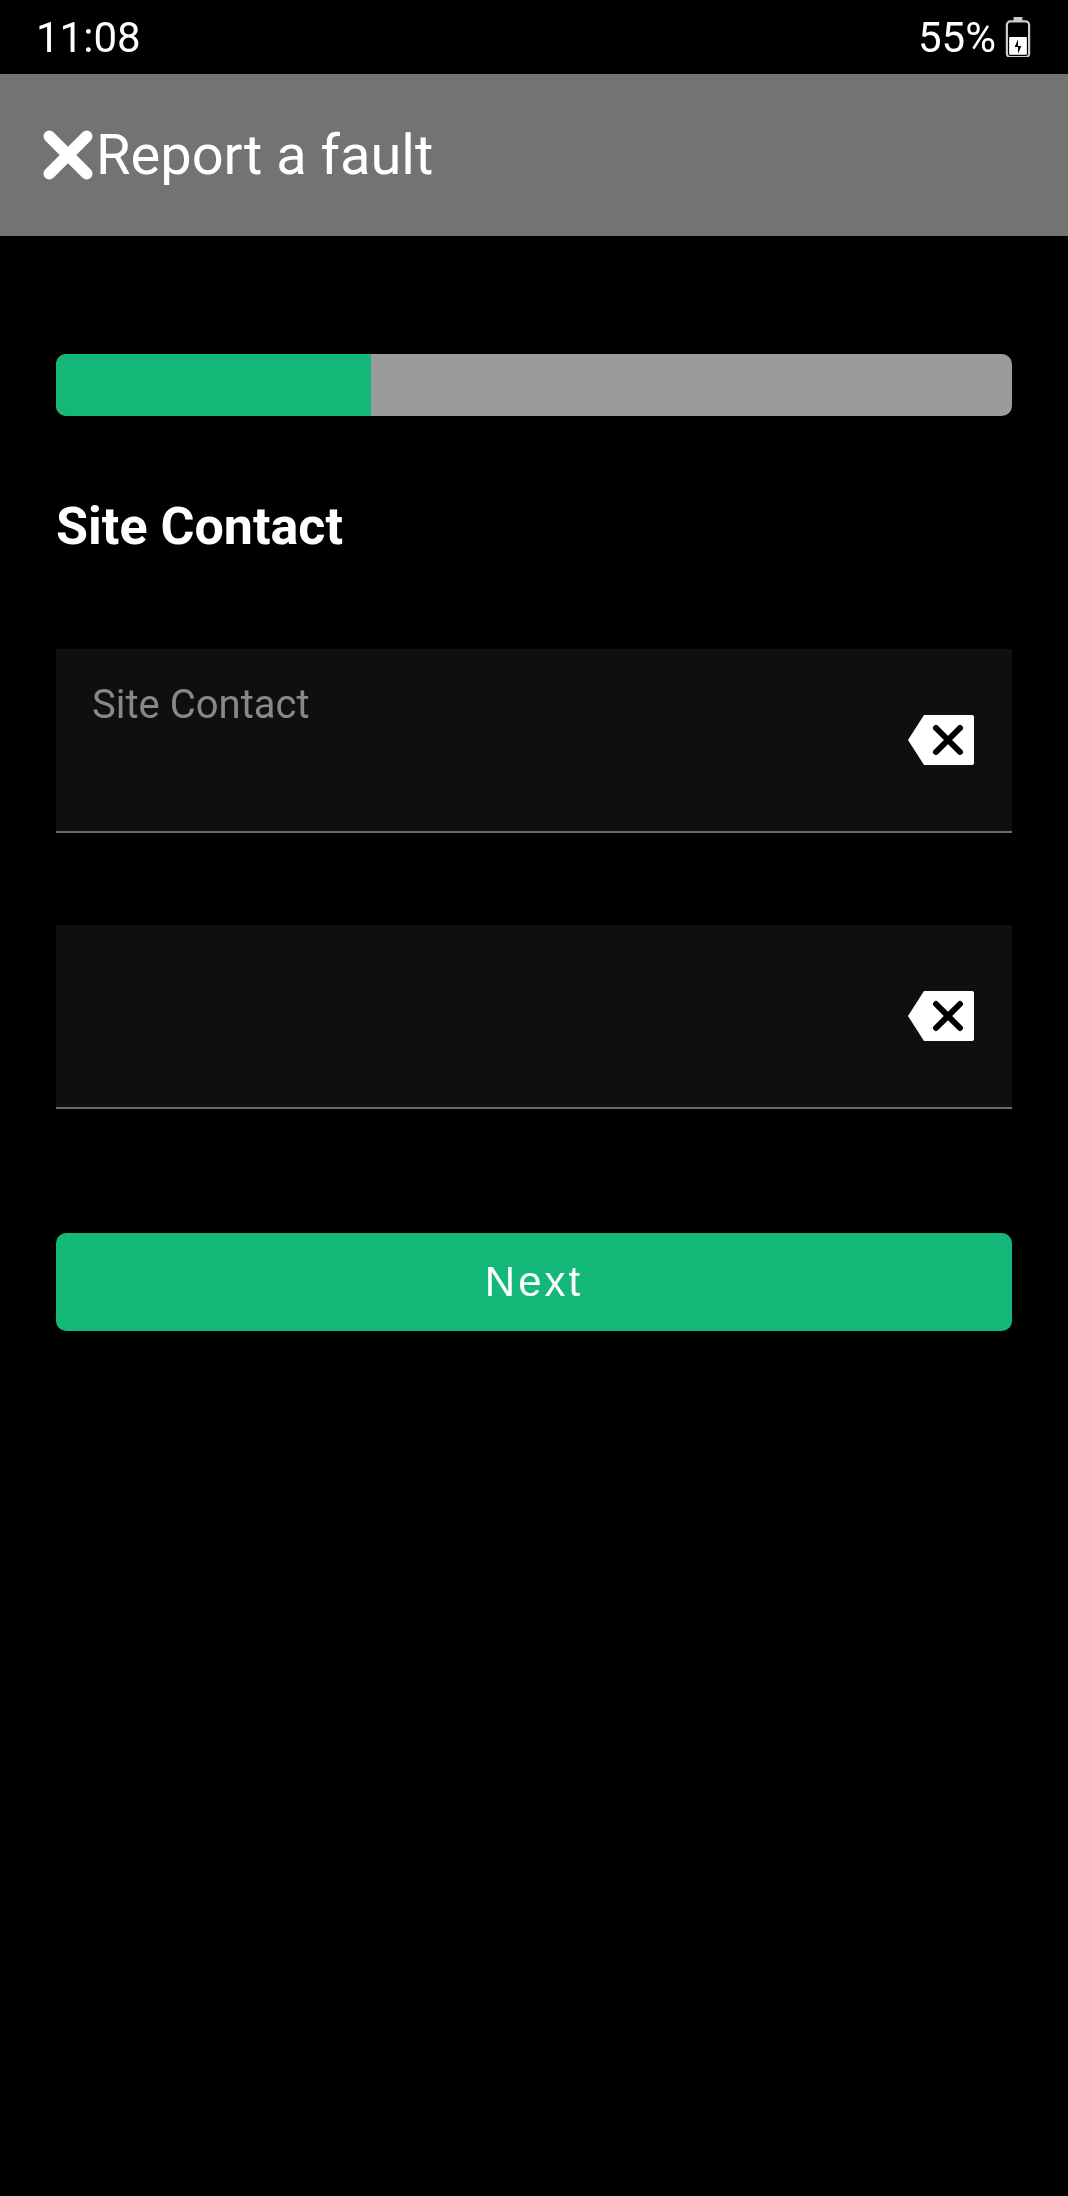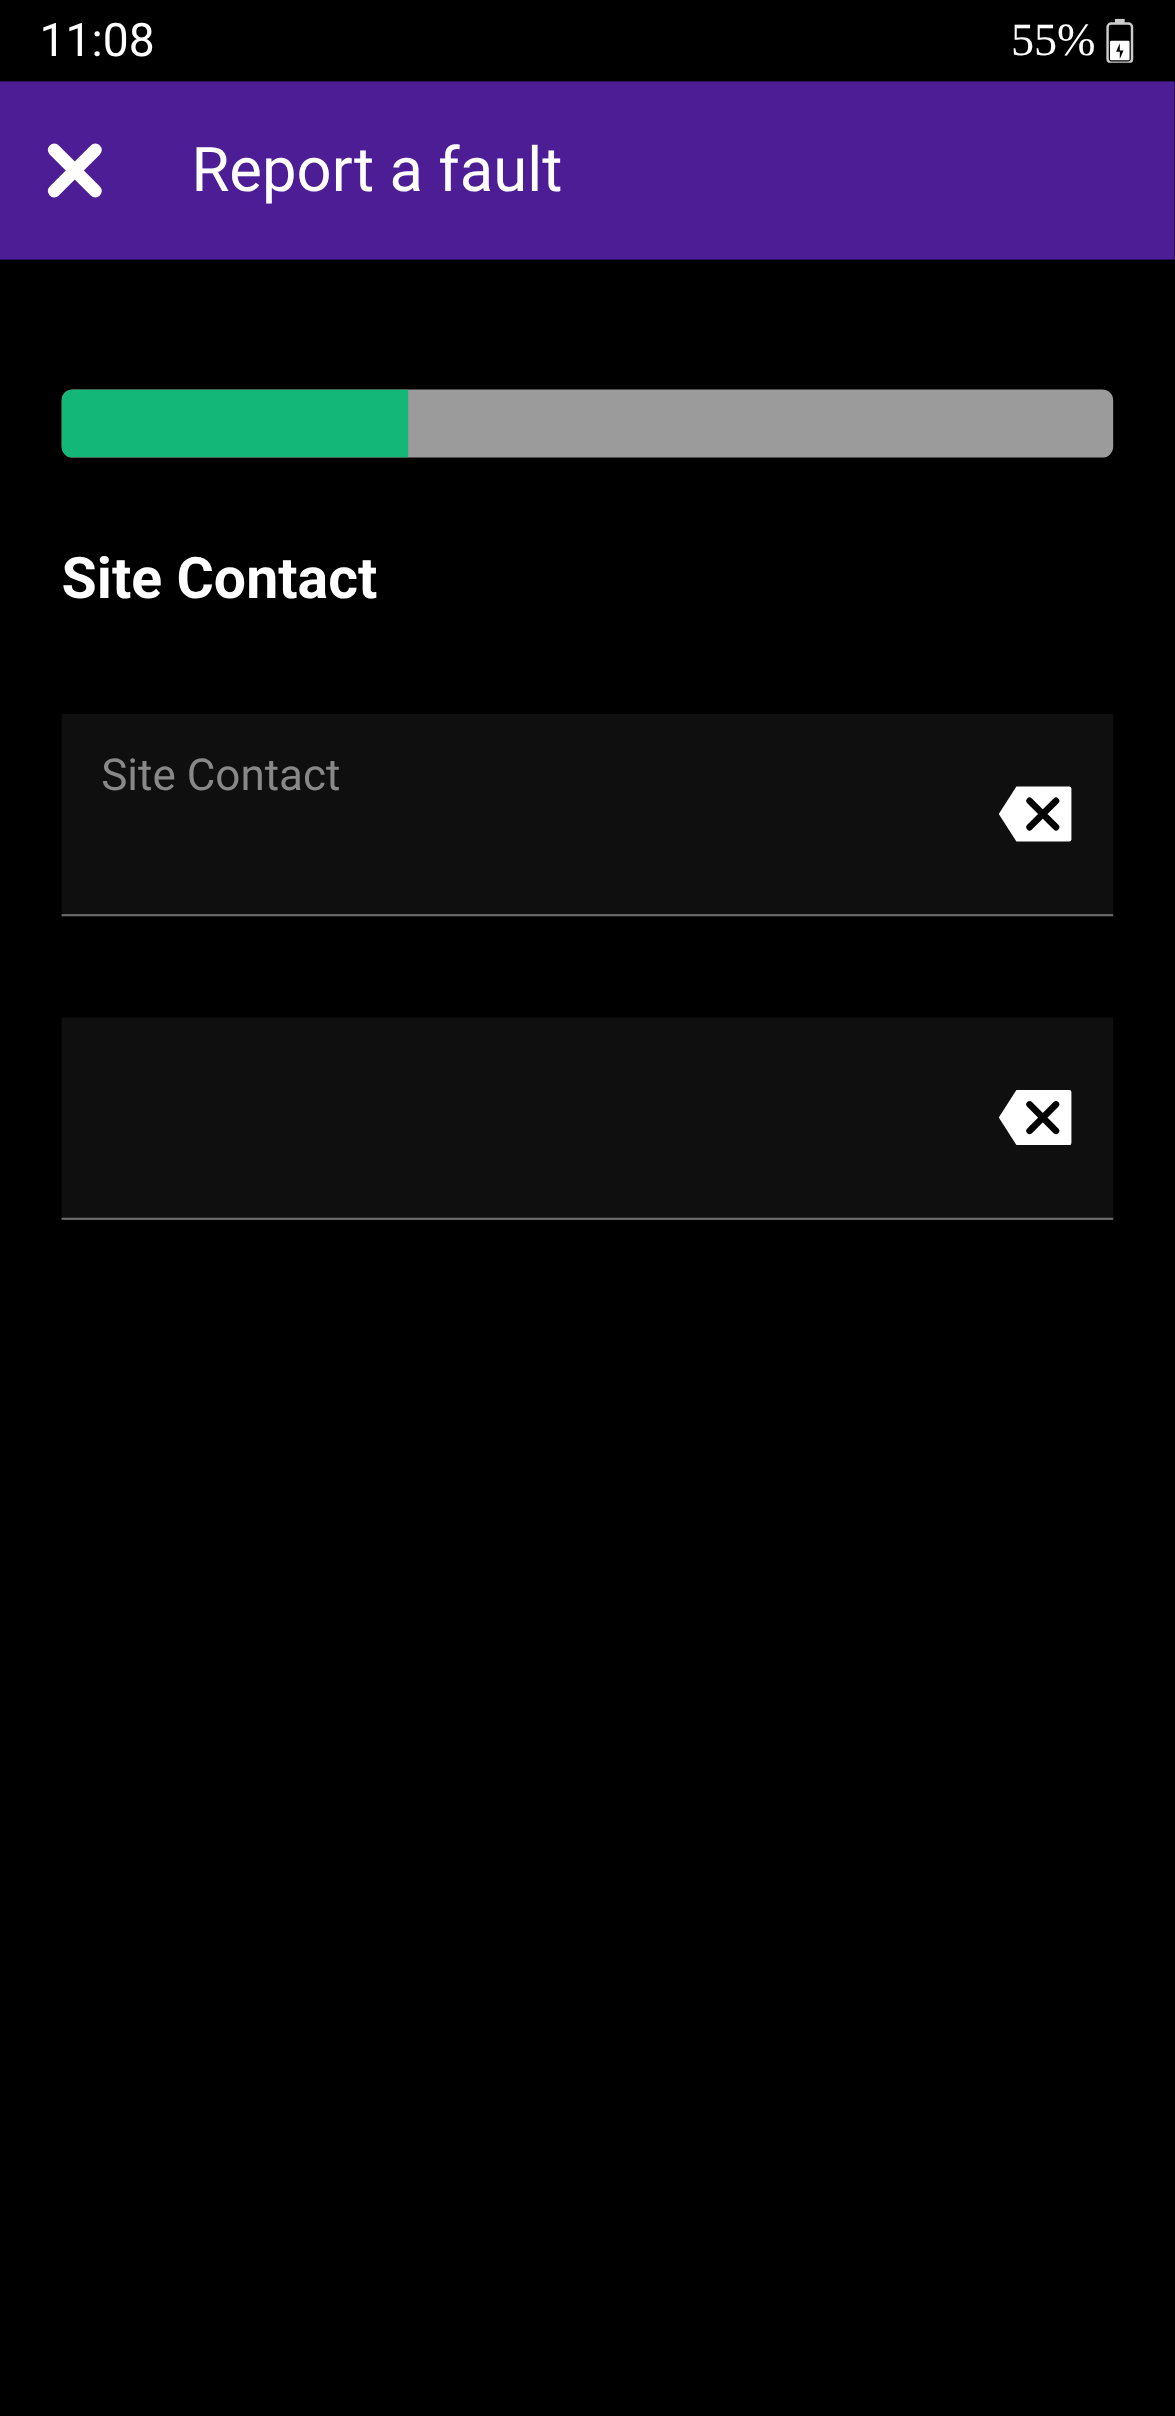--- a/index.html
+++ b/index.html
@@ -28,33 +28,31 @@
       font-weight: 400;
     }
     .status-right {
       display: flex;
       align-items: center;
       gap: 8px;
     }
     .status-battery {
       font-size: 42px;
       font-weight: 400;
-      font-family: Liberation Serif, serif;
     }
     .battery-icon {
       width: 28px;
       height: 40px;
     }
     .app-bar {
       height: 162px;
-      background: #4c1d95;
+      background: #737373;
       display: flex;
       align-items: center;
       padding: 0 40px;
-      gap: 78px;
     }
     .close-icon {
       width: 56px;
       height: 56px;
       cursor: pointer;
     }
     .app-title {
       font-size: 56px;
       font-weight: 400;
       color: #ffffff;
@@ -180,13 +178,14 @@
     <div class="input-container">
       <span class="input-label"></span>
       <input type="text" class="input-field" value="" style="">
       <svg class="clear-button" viewBox="0 0 70 54">
         <path d="M 18 2 L 66 2 Q 68 2 68 4 L 68 50 Q 68 52 66 52 L 18 52 L 2 27 Z" fill="#ffffff"></path>
         <path d="M 30 15 L 54 39 M 54 15 L 30 39" stroke="#000000" stroke-width="6" stroke-linecap="round"></path>
       </svg>
     </div>
   </div>
 
+  <button class="next-button">Next</button>
 </div>
 
 </body></html>

